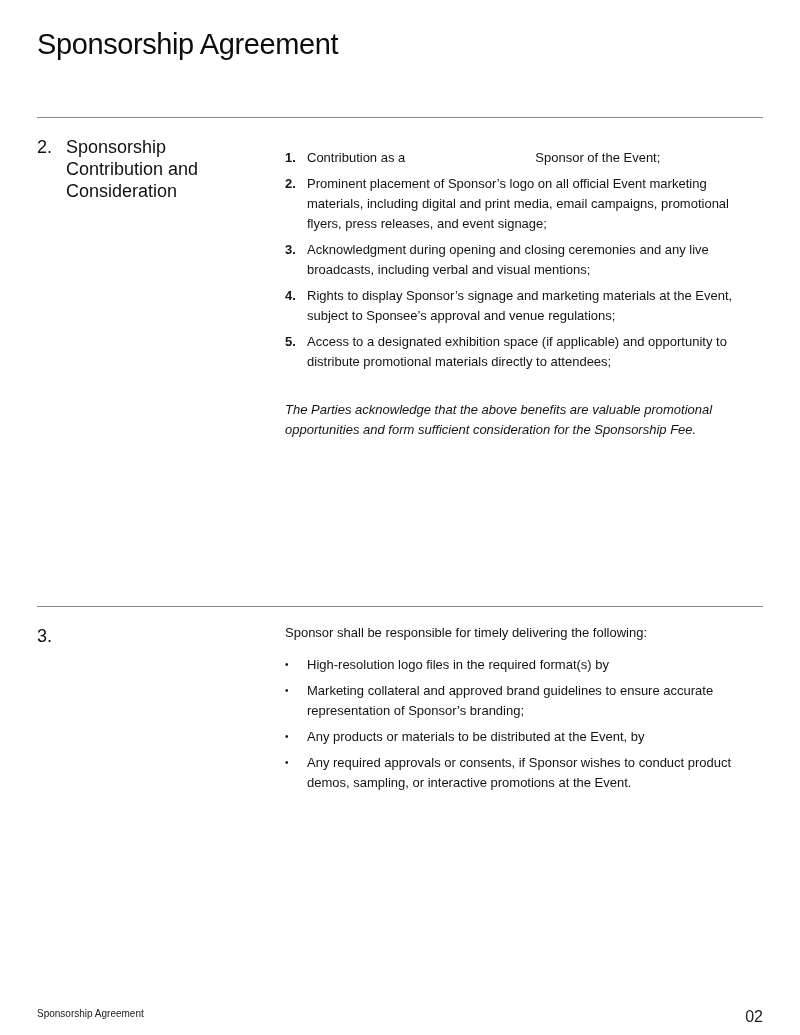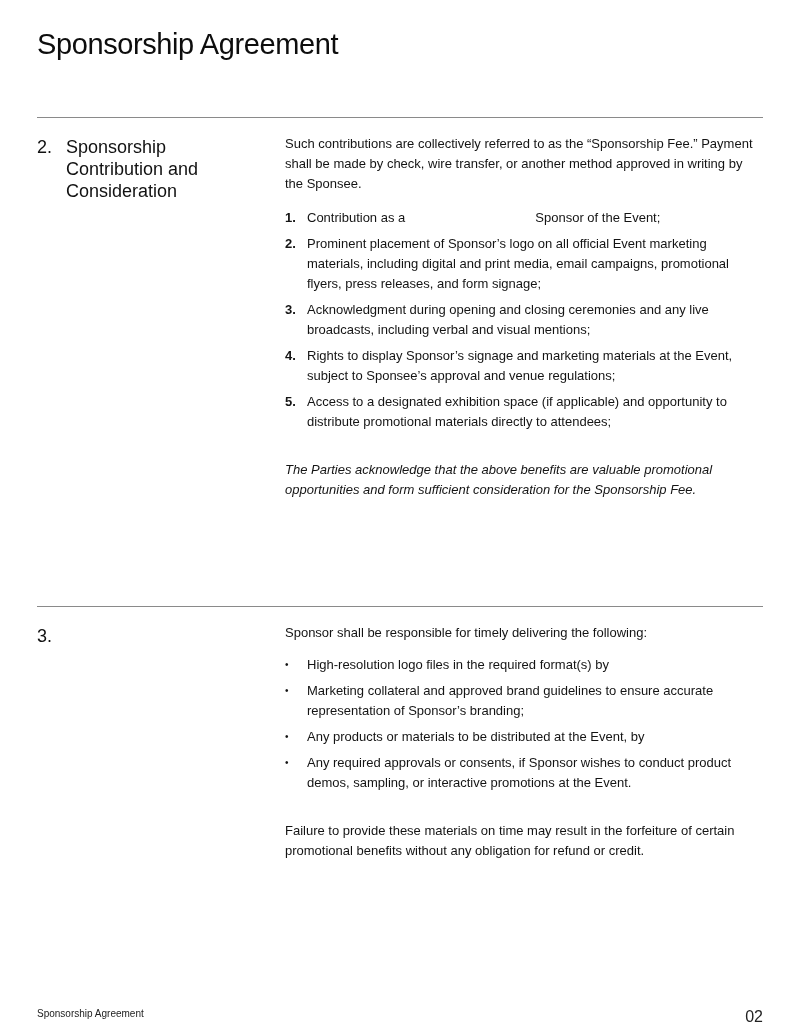--- a/index.html
+++ b/index.html
@@ -49,29 +49,28 @@
 <h1 class="doc-title">Sponsorship Agreement</h1>
 
 <div class="divider" style="top:117px;"></div>
 
 <div class="section-heading" style="top:136px;">
   <span class="num">2.</span>
   <span class="label">Sponsorship Contribution and Consideration</span>
 </div>
 
 <div class="body-col" style="top:134px;">
-  <p>Such contributions are collectively referred to as the “Sponsorship Fee.” Payment shall be made by check, wire transfer, or another method approved in writing by the Sponsee.</p>
   <ol class="ol" style="margin-top:14px;">
     <li>
       <span class="marker">1.</span>
       <span class="txt" style="white-space:pre-wrap;">Contribution as a                                    Sponsor of the Event;</span>
     </li>
     <li>
       <span class="marker">2.</span>
-      <span class="txt">Prominent placement of Sponsor’s logo on all official Event marketing materials, including digital and print media, email campaigns, promotional flyers, press releases, and form signage;</span>
+      <span class="txt">Prominent placement of Sponsor’s logo on all official Event marketing materials, including digital and print media, email campaigns, promotional flyers, press releases, and event signage;</span>
     </li>
     <li>
       <span class="marker">3.</span>
       <span class="txt">Acknowledgment during opening and closing ceremonies and any live broadcasts, including verbal and visual mentions;</span>
     </li>
     <li>
       <span class="marker">4.</span>
       <span class="txt">Rights to display Sponsor’s signage and marketing materials at the Event, subject to Sponsee’s approval and venue regulations;</span>
     </li>
     <li>
@@ -101,17 +100,16 @@
     </li>
     <li>
       <span class="marker">•</span>
       <span class="txt">Any products or materials to be distributed at the Event, by</span>
     </li>
     <li>
       <span class="marker">•</span>
       <span class="txt">Any required approvals or consents, if Sponsor wishes to conduct product demos, sampling, or interactive promotions at the Event.</span>
     </li>
   </ul>
-  <p style="margin-top:28px;">Failure to provide these materials on time may result in the forfeiture of certain promotional benefits without any obligation for refund or credit.</p>
 </div>
 
 <div class="footer-left">Sponsorship Agreement</div>
 <div class="footer-right">02</div>
 
 </body></html>

